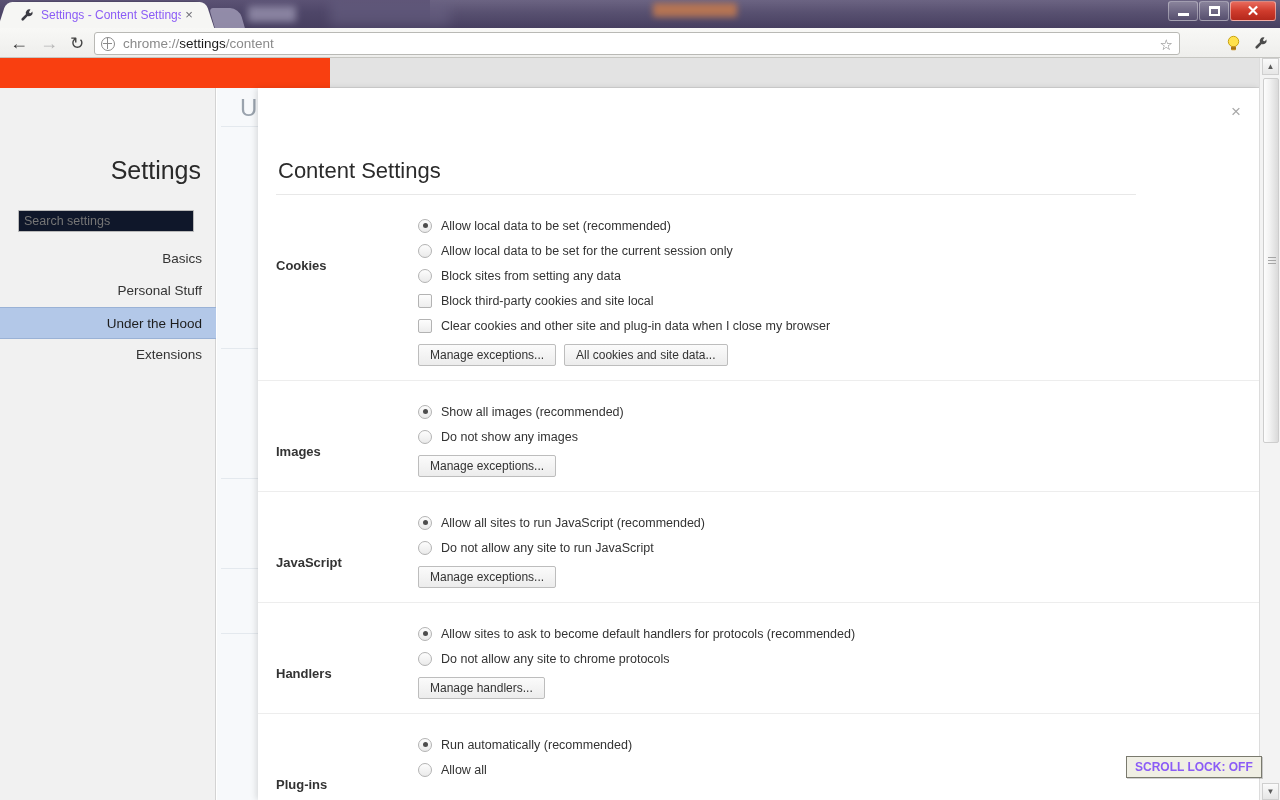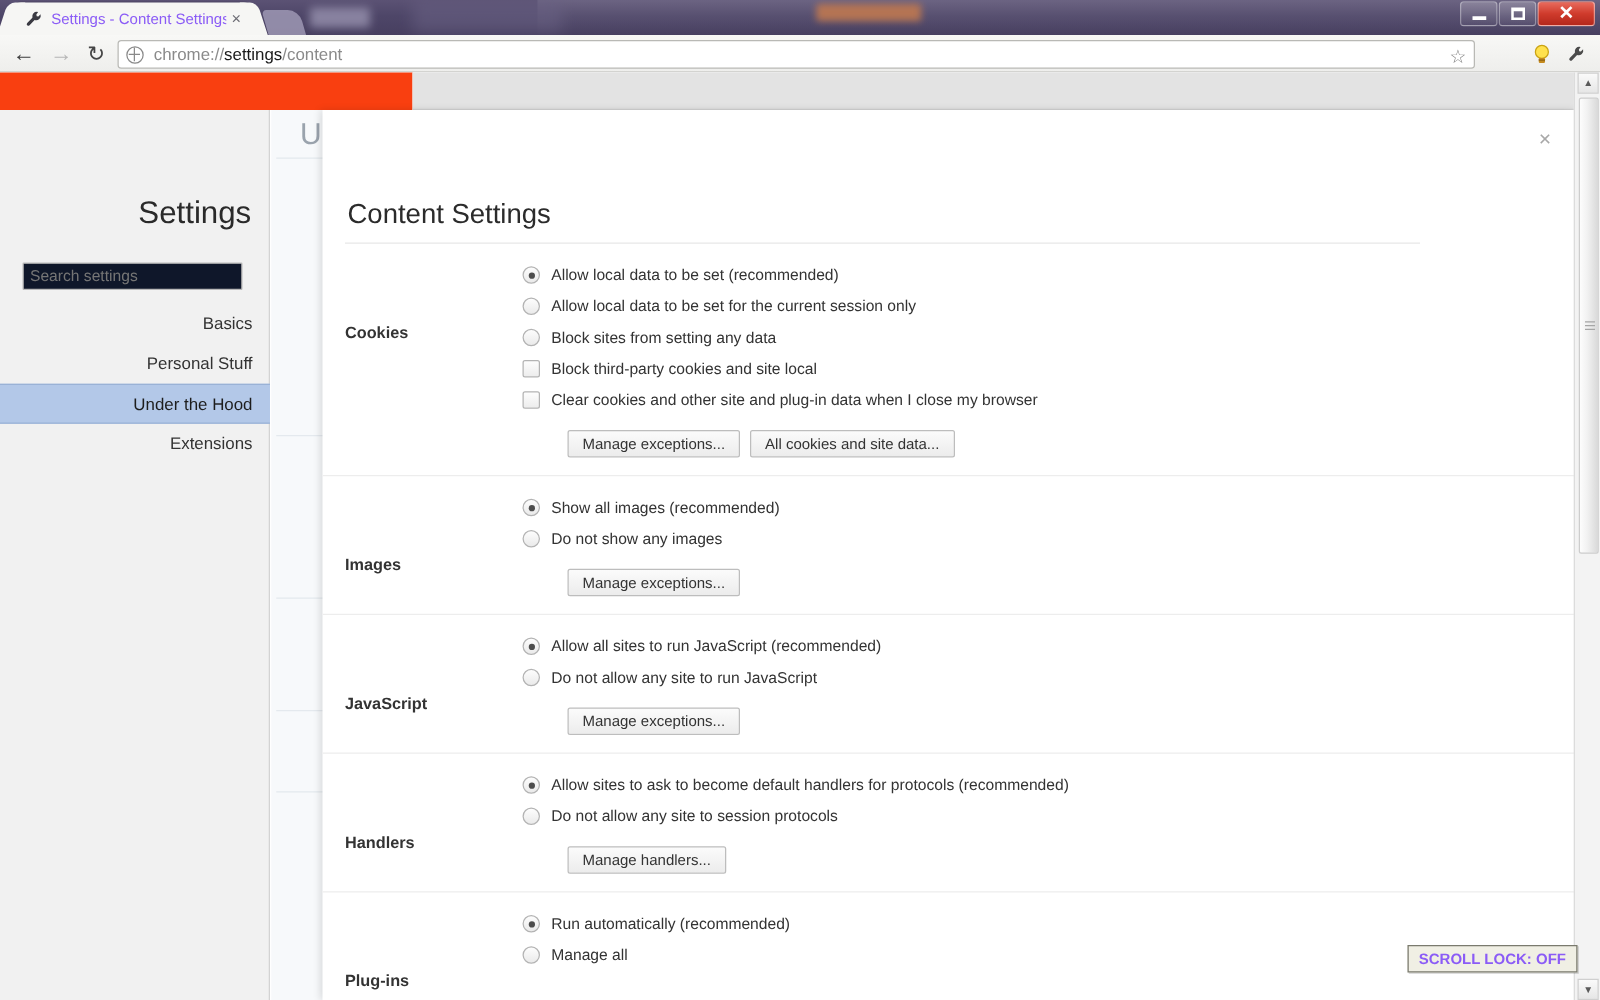--- a/index.html
+++ b/index.html
@@ -202,40 +202,40 @@
   .section { position: relative; padding: 18px 0 14px 0; }
   .section + .section { border-top: 1px solid #ededed; }
 
   .sec-row { display: flex; }
   .sec-label {
     width: 142px; flex: none; margin-left: 18px;
     font-size: 13px; font-weight: bold; color: #333; padding-top: 2px; margin-top: 43px;
   }
   .sec-fields { flex: 1; }
 
-  .opt { display: flex; height: 25px; }
+  .opt { display: flex; align-items: center; height: 25px; }
   .radio {
     width: 14px; height: 14px; border-radius: 50%; flex: none;
     border: 1px solid #b3b3b3;
     background: linear-gradient(180deg, #fdfdfd, #eaeaea);
     position: relative; margin-right: 9px;
   }
   .radio.checked:after {
     content: ""; position: absolute; left: 3.5px; top: 3.5px;
     width: 5px; height: 5px; border-radius: 50%; background: #4d4d4d;
   }
   .checkbox {
     width: 14px; height: 14px; border-radius: 2px; flex: none;
     border: 1px solid #b3b3b3;
     background: linear-gradient(180deg, #fdfdfd, #ededed);
     margin-right: 9px;
   }
   .opt-label { font-size: 12.5px; color: #333; white-space: nowrap; }
 
-  .btn-row { display: flex; gap: 8px; margin-top: 6px; margin-left: 36px; }
+  .btn-row { display: flex; gap: 8px; margin-top: 6px; }
   .btn {
     height: 22px; padding: 0 11px;
     background: linear-gradient(180deg, #fbfbfb 0%, #ececec 100%);
     border: 1px solid #bdbdbd; border-radius: 2px;
     font-size: 12px; color: #333; line-height: 20px;
     font-family: "Liberation Sans", sans-serif;
     white-space: nowrap;
   }
 
   
@@ -442,40 +442,40 @@
         <div class="section">
           <div class="sec-row">
             <div class="sec-label">Handlers</div>
             <div class="sec-fields">
               <div class="opt">
                 <div class="radio checked"></div>
                 <div class="opt-label">Allow sites to ask to become default handlers for protocols (recommended)</div>
               </div>
               <div class="opt">
                 <div class="radio"></div>
-                <div class="opt-label">Do not allow any site to session protocols</div>
+                <div class="opt-label">Do not allow any site to chrome protocols</div>
               </div>
               <div class="btn-row">
                 <button class="btn">Manage handlers...</button>
               </div>
             </div>
           </div>
         </div>
 
         <div class="section">
           <div class="sec-row">
             <div class="sec-label">Plug-ins</div>
             <div class="sec-fields">
               <div class="opt">
                 <div class="radio checked"></div>
                 <div class="opt-label">Run automatically (recommended)</div>
               </div>
               <div class="opt">
                 <div class="radio"></div>
-                <div class="opt-label">Manage all</div>
+                <div class="opt-label">Allow all</div>
               </div>
 
             </div>
           </div>
         </div>
 
       </div>
     </div>
   </div>
 

